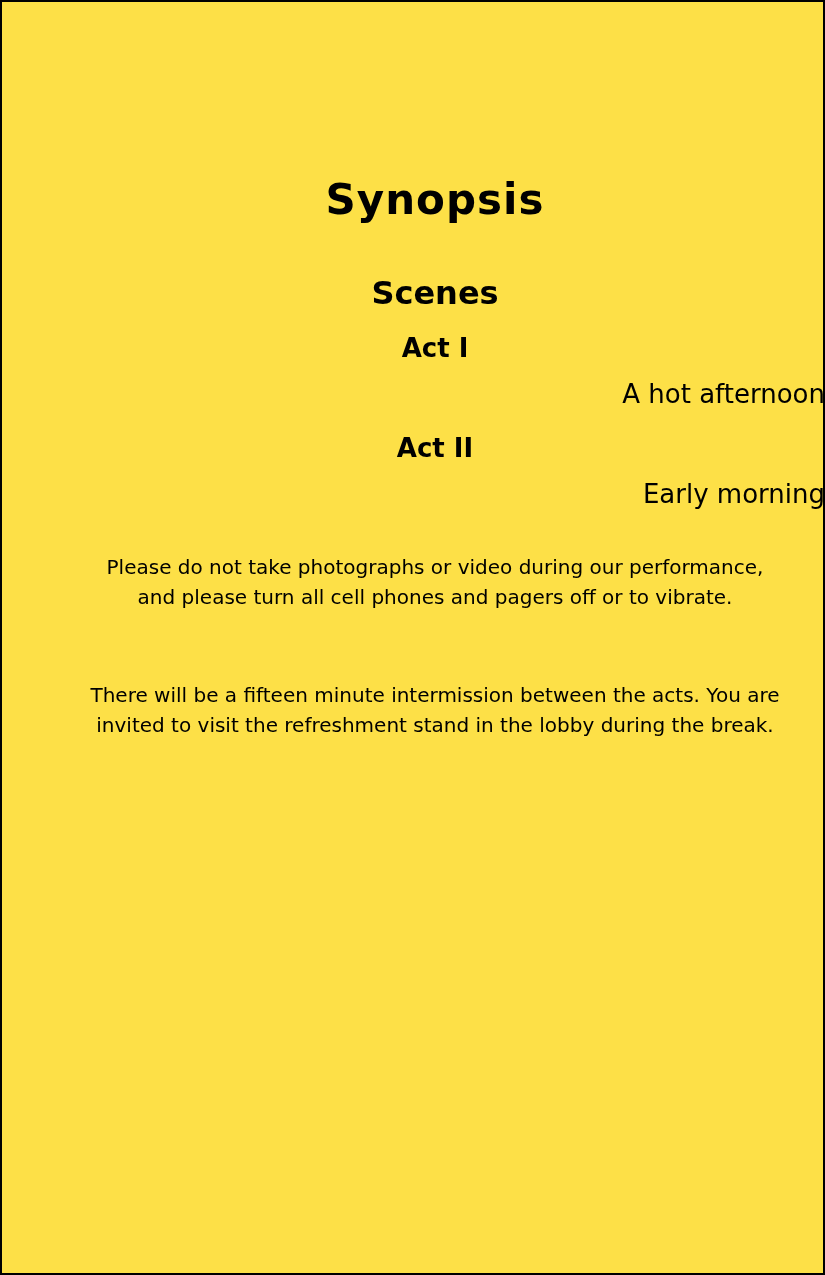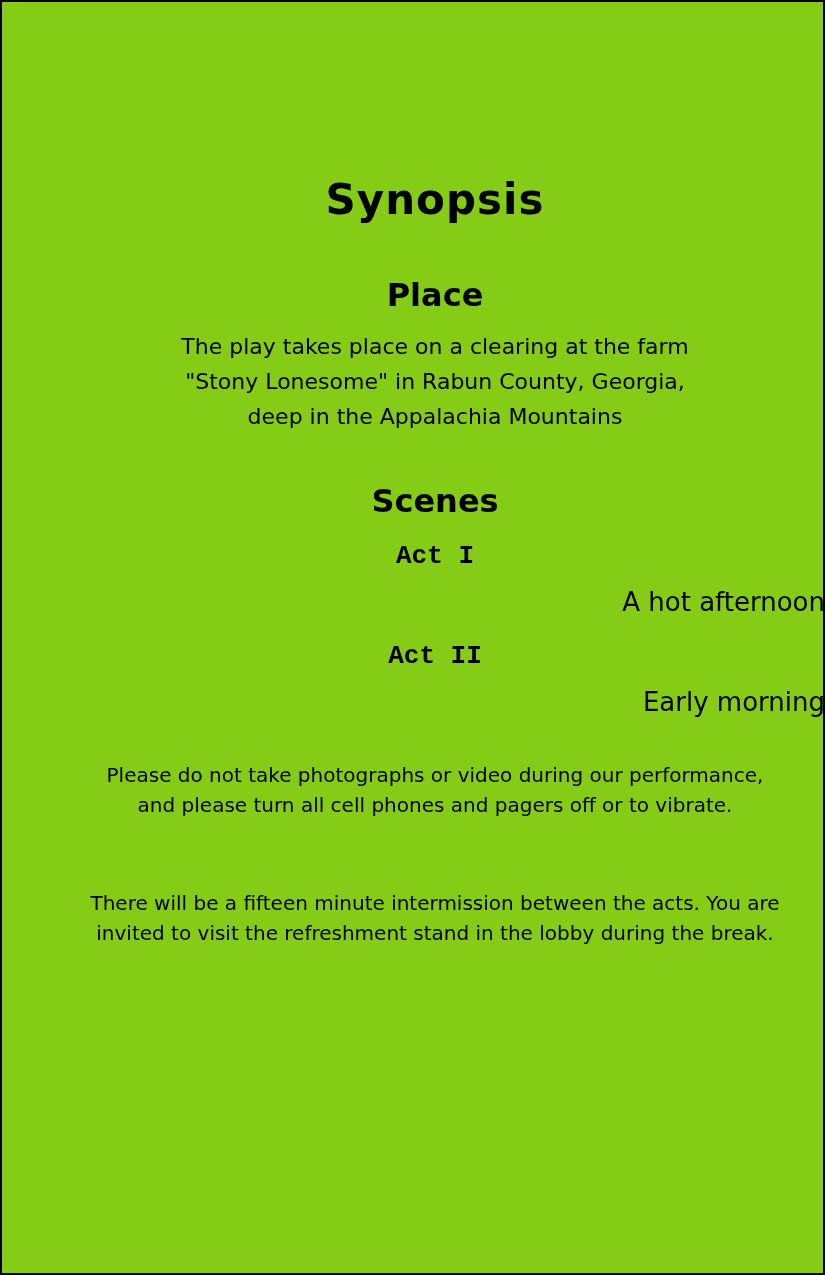--- a/index.html
+++ b/index.html
@@ -4,21 +4,21 @@
 <style>
   html, body {
     margin: 0;
     padding: 0;
     background: #ffffff;
   }
   .page {
     box-sizing: border-box;
     width: 825px;
     height: 1275px;
-    background: #84cc16;
+    background: #fde047;
     border: 2px solid #000000;
     overflow: hidden;
     font-family: "DejaVu Sans", "Liberation Sans", sans-serif;
     color: #000000;
   }
   .content {
     width: 780px;
     margin-left: 43px;
     text-align: center;
   }
@@ -42,21 +42,20 @@
     margin: 15px 0 0 0;
     font-size: 22px;
     line-height: 35px;
     font-weight: normal;
   }
   .act-name {
     margin: 20px 0 0 0;
     font-size: 26px;
     line-height: 32px;
     font-weight: bold;
-    font-family: Liberation Mono, monospace;
   }
   .act-2 { }
   .act-desc {
     margin: 13px 0 0 0;
     font-size: 26px;
     line-height: 35px;
     text-align: right;
   }
   .note {
     font-size: 20px;
@@ -66,28 +65,20 @@
   .note-courtesy { margin: 40px 0 0 0; }
 </style>
 </head>
 <body>
 
 <div class="page">
   <div class="content">
 
     <h1 class="page-title">Synopsis</h1>
 
-    <section>
-      <h2 class="section-heading heading-place">Place</h2>
-      <div class="body-text">
-        <div>The play takes place on a clearing at the farm</div>
-        <div>"Stony Lonesome" in Rabun County, Georgia,</div>
-        <div>deep in the Appalachia Mountains</div>
-      </div>
-    </section>
 
 
     <section>
       <h2 class="section-heading heading-scenes">Scenes</h2>
 
       <div>
         <h3 class="act-name">Act I</h3>
         <div class="act-desc">A hot afternoon</div>
       </div>
 

